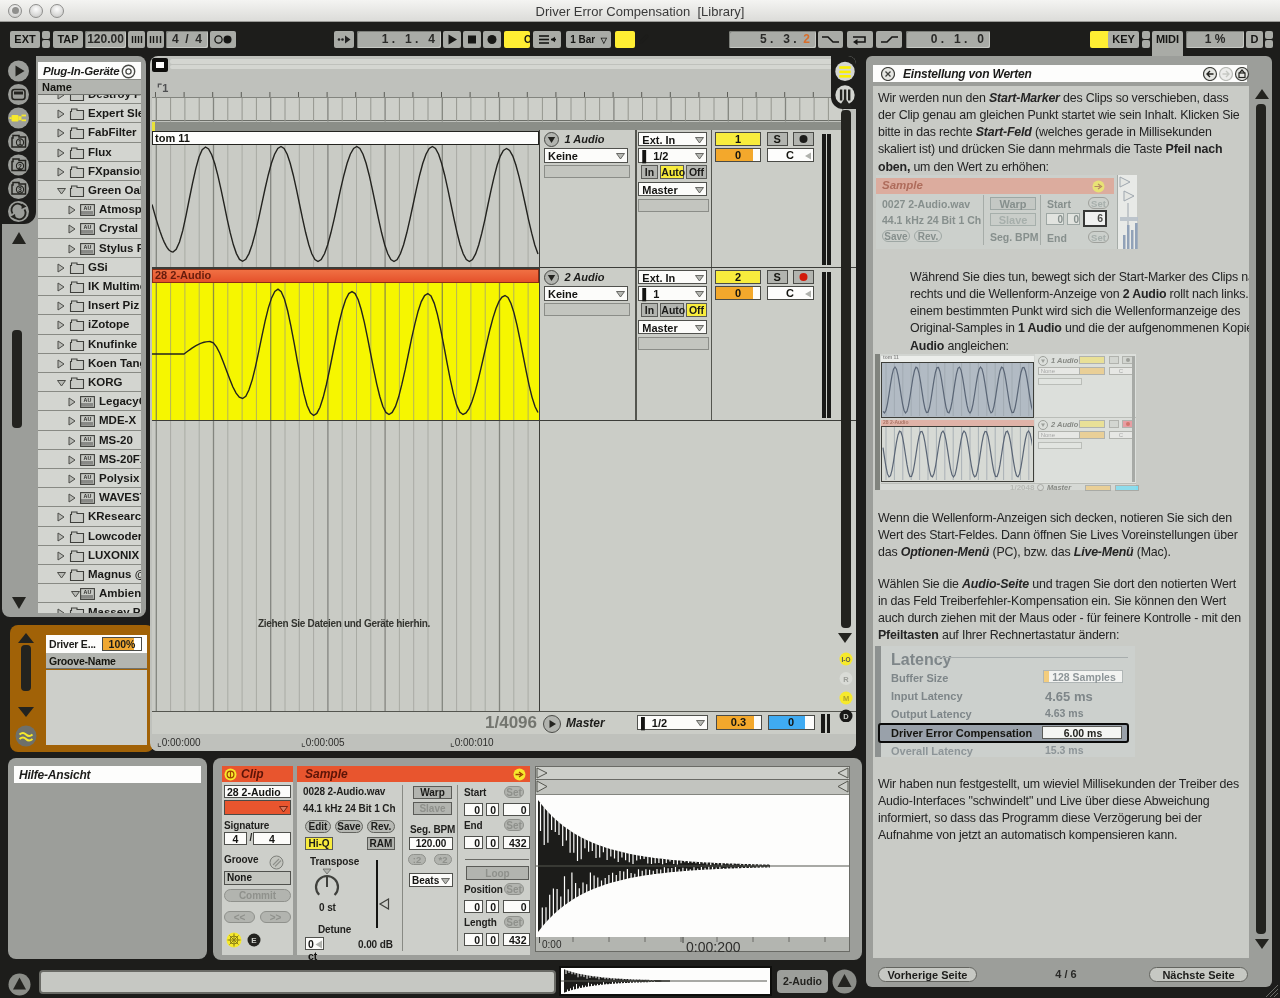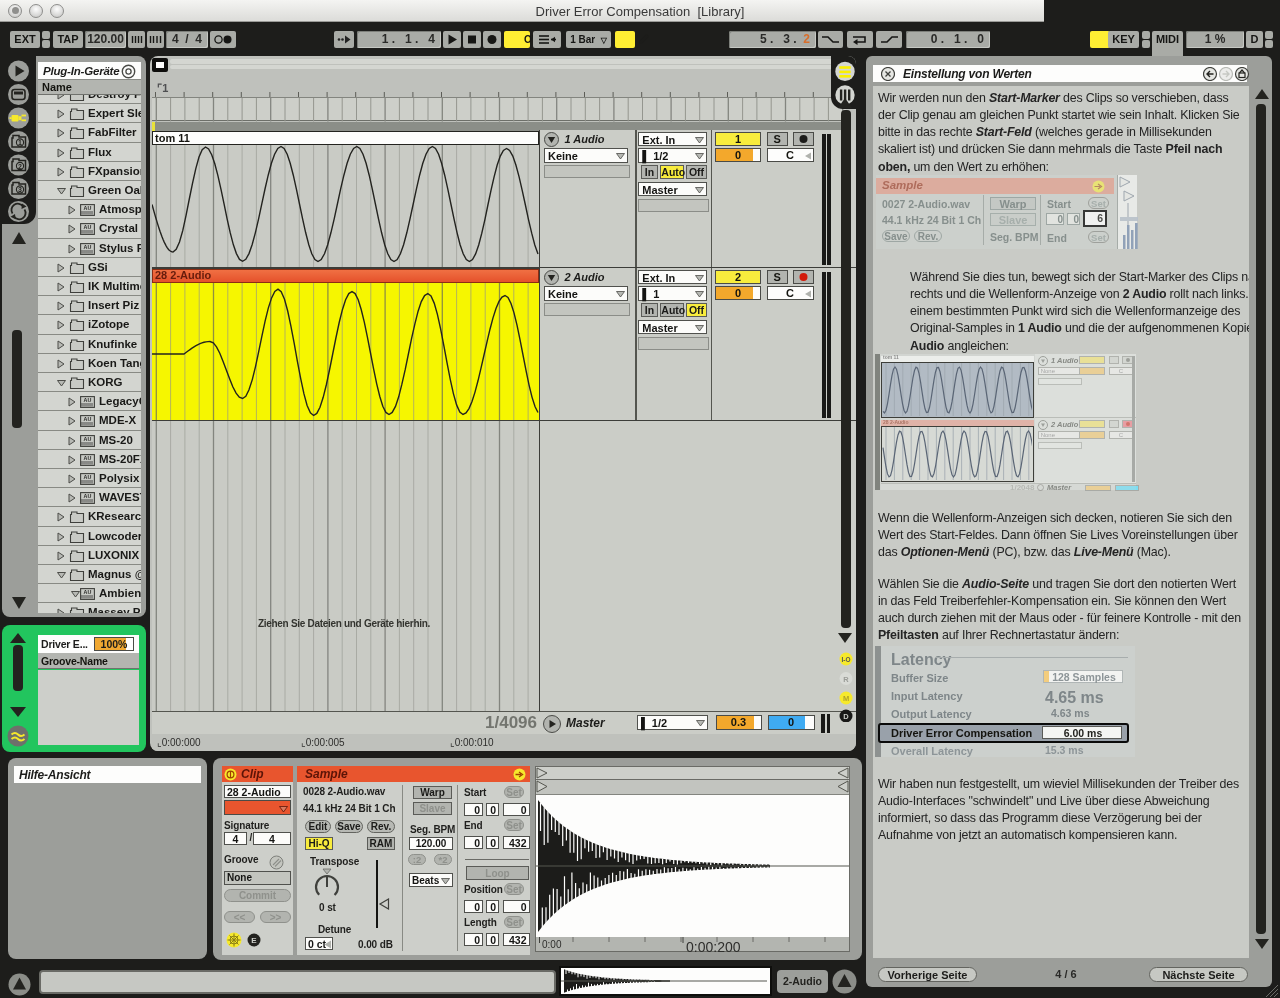--- a/index.html
+++ b/index.html
@@ -18,21 +18,21 @@
 .rowtxt{font-size:11.5px;font-weight:bold;color:#191917;white-space:nowrap;}
 svg{position:absolute;display:block;}
 #clippanel .lbl{font-size:10px;letter-spacing:-0.1px;}
 #clippanel .fld{font-size:10px;}
 #clippanel .pill{font-size:10px;}
 #clippanel .gbtn{font-size:10px;}
 </style>
 </head>
 <body>
 
-<div id="titlebar" style="left:0;top:0;width:1044px;height:22px;background:linear-gradient(#f4f4f2,#dcdcd9);border-bottom:1px solid #9a9a97;">
+<div id="titlebar" style="left:0;top:0;width:1280px;height:22px;background:linear-gradient(#f4f4f2,#dcdcd9);border-bottom:1px solid #9a9a97;">
   <div style="left:8px;top:3.5px;width:14px;height:14px;border-radius:50%;background:radial-gradient(circle at 50% 35%,#fdfdfd,#c2c2c0);border:1px solid #8e8e8c;"></div>
   <div style="left:11.5px;top:7px;width:7px;height:7px;border-radius:50%;background:#8f8f8d;"></div>
   <div style="left:29px;top:3.5px;width:14px;height:14px;border-radius:50%;background:radial-gradient(circle at 50% 35%,#fdfdfd,#c2c2c0);border:1px solid #8e8e8c;"></div>
   <div style="left:50px;top:3.5px;width:14px;height:14px;border-radius:50%;background:radial-gradient(circle at 50% 35%,#fdfdfd,#c2c2c0);border:1px solid #8e8e8c;"></div>
   <div style="left:0;top:4px;width:1280px;text-align:center;font-size:13px;color:#393939;position:absolute;">Driver Error Compensation&nbsp;&nbsp;[Library]</div>
 </div>
 
 <div id="toolbar" style="left:0;top:22px;width:1280px;height:34px;background:#1d1d1b;">
   <div class="tb" style="left:10px;top:9px;width:30px;height:17px;line-height:17px;">EXT</div>
   <div class="tb" style="left:42px;top:9px;width:8px;height:8px;"></div>
@@ -542,21 +542,21 @@
       <circle cx="13" cy="129.5" r="3.6" fill="none" stroke="#23231f" stroke-width="1.1"></circle>
       <text x="13" y="132.3" font-size="7" font-weight="bold" fill="#23231f" text-anchor="middle" font-family="Liberation Sans">3</text>
     <circle cx="11.5" cy="151.5" r="10.5" fill="#9c9e9a"></circle>
       <path d="M5.5 153.5 A 6.3 6.3 0 0 1 16 146.5" fill="none" stroke="#23231f" stroke-width="1.8"></path>
       <path d="M17.5 149.5 A 6.3 6.3 0 0 1 7 156.5" fill="none" stroke="#23231f" stroke-width="1.8"></path>
       <path d="M15 143.5 L19.5 146.5 L14.5 149 Z" fill="#23231f"></path>
       <path d="M8 154 L3.5 156.8 L8.6 159.2 Z" fill="#23231f"></path>
   </g>
 </svg>
 
-<div id="groove" style="left:2px;top:625px;width:144px;height:127px;background:#22c55e;border-radius:8px;">
+<div id="groove" style="left:10px;top:625px;width:144px;height:127px;background:#a16207;border-radius:8px;">
   <svg style="left:7px;top:7px;" width="18" height="12">
       <path d="M9 1 L17 11 L1 11 Z" fill="#23231f"></path>
     </svg>
   <div style="left:11px;top:20px;width:10px;height:46px;background:#23231f;border-radius:4px;"></div>
   <svg style="left:7px;top:81px;" width="18" height="12">
       <path d="M1 1 L17 1 L9 11 Z" fill="#23231f"></path>
     </svg>
   <div style="left:36px;top:10px;width:101px;height:18px;background:#fdfdfc;">
     <div style="left:3px;top:3px;font-size:10.5px;letter-spacing:-0.2px;font-weight:bold;color:#1c1c1a;position:absolute;">Driver E...</div>
     <div style="left:56px;top:1.5px;width:40px;height:14px;background:#fff;border:1px solid #4a4b47;position:absolute;">
@@ -1006,21 +1006,21 @@
         <path d="M10 1 L18 1 L14 6 Z" fill="#b2b4af" stroke="#6a6b66" stroke-width="0.8"></path>
         <circle cx="14" cy="19" r="11" fill="none" stroke="#3f403c" stroke-width="2.2" transform="rotate(135 14 19)" stroke-dasharray="51.8 17.3"></circle>
         <line x1="14" y1="8" x2="14" y2="19" stroke="#3f403c" stroke-width="2"></line>
       </svg>
     <div class="lbl" style="left:22px;top:120px;position:absolute;">0 st</div>
     <div style="left:78.5px;top:78px;width:2.5px;height:68px;background:#141412;position:absolute;"></div>
     <svg style="left:81px;top:116px;" width="12" height="12">
         <path d="M10.5 1 L10.5 11 L2 6 Z" fill="none" stroke="#3f403c" stroke-width="1.2"></path>
       </svg>
     <div class="lbl" style="left:21px;top:142px;position:absolute;">Detune</div>
-    <div class="fld" style="left:8px;top:155px;width:28px;height:13px;padding:0 2px;font-size:10.5px;position:absolute;">0 ct<svg style="position:absolute;right:0px;top:2px;" width="9" height="9">
+    <div class="fld" style="left:8px;top:155px;width:19px;height:13px;padding:0 2px;font-size:10.5px;position:absolute;">0 ct<svg style="position:absolute;right:0px;top:2px;" width="9" height="9">
           <path d="M8 0.5 L8 8.5 L1.5 4.5 Z" fill="#b0b2ad"></path>
         </svg></div>
     <div class="lbl" style="left:61px;top:157px;position:absolute;">0.00 dB</div>
 
     <div style="left:105px;top:3px;width:1px;height:166px;background:#888a84;position:absolute;"></div>
     <div class="gbtn" style="left:116px;top:4px;width:39px;height:13px;line-height:12px;position:absolute;">Warp</div>
     <div class="gbtn" style="left:116px;top:20px;width:39px;height:13px;line-height:12px;color:#8f918c;position:absolute;">Slave</div>
     <div class="lbl" style="left:113px;top:42px;position:absolute;">Seg. BPM</div>
     <div class="fld" style="left:112px;top:55px;width:44px;height:13px;text-align:center;position:absolute;">120.00</div>
     <div class="pill dis" style="left:111px;top:72px;width:18px;height:11px;line-height:10px;font-size:9.5px;position:absolute;">:2</div>
@@ -1283,23 +1283,23 @@
     <div style="left:2px;top:560px;width:260px;height:111px;background:#ccd0cd;">
       <div style="left:0;top:0;width:6px;height:111px;background:#8d9190;position:absolute;"></div>
       <div style="left:16px;top:5px;font-size:16px;font-weight:bold;color:#7e8689;position:absolute;">Latency</div>
       <div style="left:60px;top:11px;width:193px;height:1px;background:#a7adad;position:absolute;"></div>
       <div style="left:16px;top:26px;font-size:11px;font-weight:bold;color:#7e8689;position:absolute;">Buffer Size</div>
       <div style="left:168px;top:24px;width:80px;height:13px;background:#f2f3f1;border:1px solid #b0b6b6;position:absolute;">
           <div style="left:0;top:0;width:5px;height:11px;background:#f3cd7e;position:absolute;"></div>
           <div style="left:0;top:0;width:80px;text-align:center;font-size:10.5px;font-weight:bold;color:#8d9598;position:absolute;">128 Samples</div>
         </div>
       <div style="left:16px;top:44px;font-size:11px;font-weight:bold;color:#7e8689;position:absolute;">Input Latency</div>
-      <div style="left:170px;top:43px;font-size:16px;font-weight:bold;color:#7e8689;position:absolute;">4.65 ms</div>
+      <div style="left:170px;top:43px;font-size:13px;font-weight:bold;color:#7e8689;position:absolute;">4.65 ms</div>
       <div style="left:16px;top:62px;font-size:11px;font-weight:bold;color:#7e8689;position:absolute;">Output Latency</div>
-      <div style="left:176px;top:61px;font-size:10.5px;font-weight:bold;color:#7e8689;position:absolute;">4.63 ms</div>
+      <div style="left:170px;top:61px;font-size:10.5px;font-weight:bold;color:#7e8689;position:absolute;">4.63 ms</div>
       <div style="left:3px;top:77px;width:251px;height:20px;background:#99a1aa;border:2.5px solid #0a0a0a;border-radius:3px;position:absolute;">
         <div style="left:11px;top:1.5px;font-size:11px;font-weight:bold;color:#14140f;position:absolute;">Driver Error Compensation</div>
         <div style="left:162px;top:1px;width:80px;height:13px;background:#f4f5f3;border:1px solid #5a5b57;position:absolute;">
             <div style="left:0;top:0;width:80px;text-align:center;font-size:10.5px;font-weight:bold;color:#23231f;position:absolute;">6.00 ms</div>
           </div>
       </div>
       <div style="left:16px;top:99px;font-size:11px;font-weight:bold;color:#8d9598;position:absolute;">Overall Latency</div>
       <div style="left:170px;top:98px;font-size:10.5px;font-weight:bold;color:#8d9598;position:absolute;">15.3 ms</div>
     </div>
 

